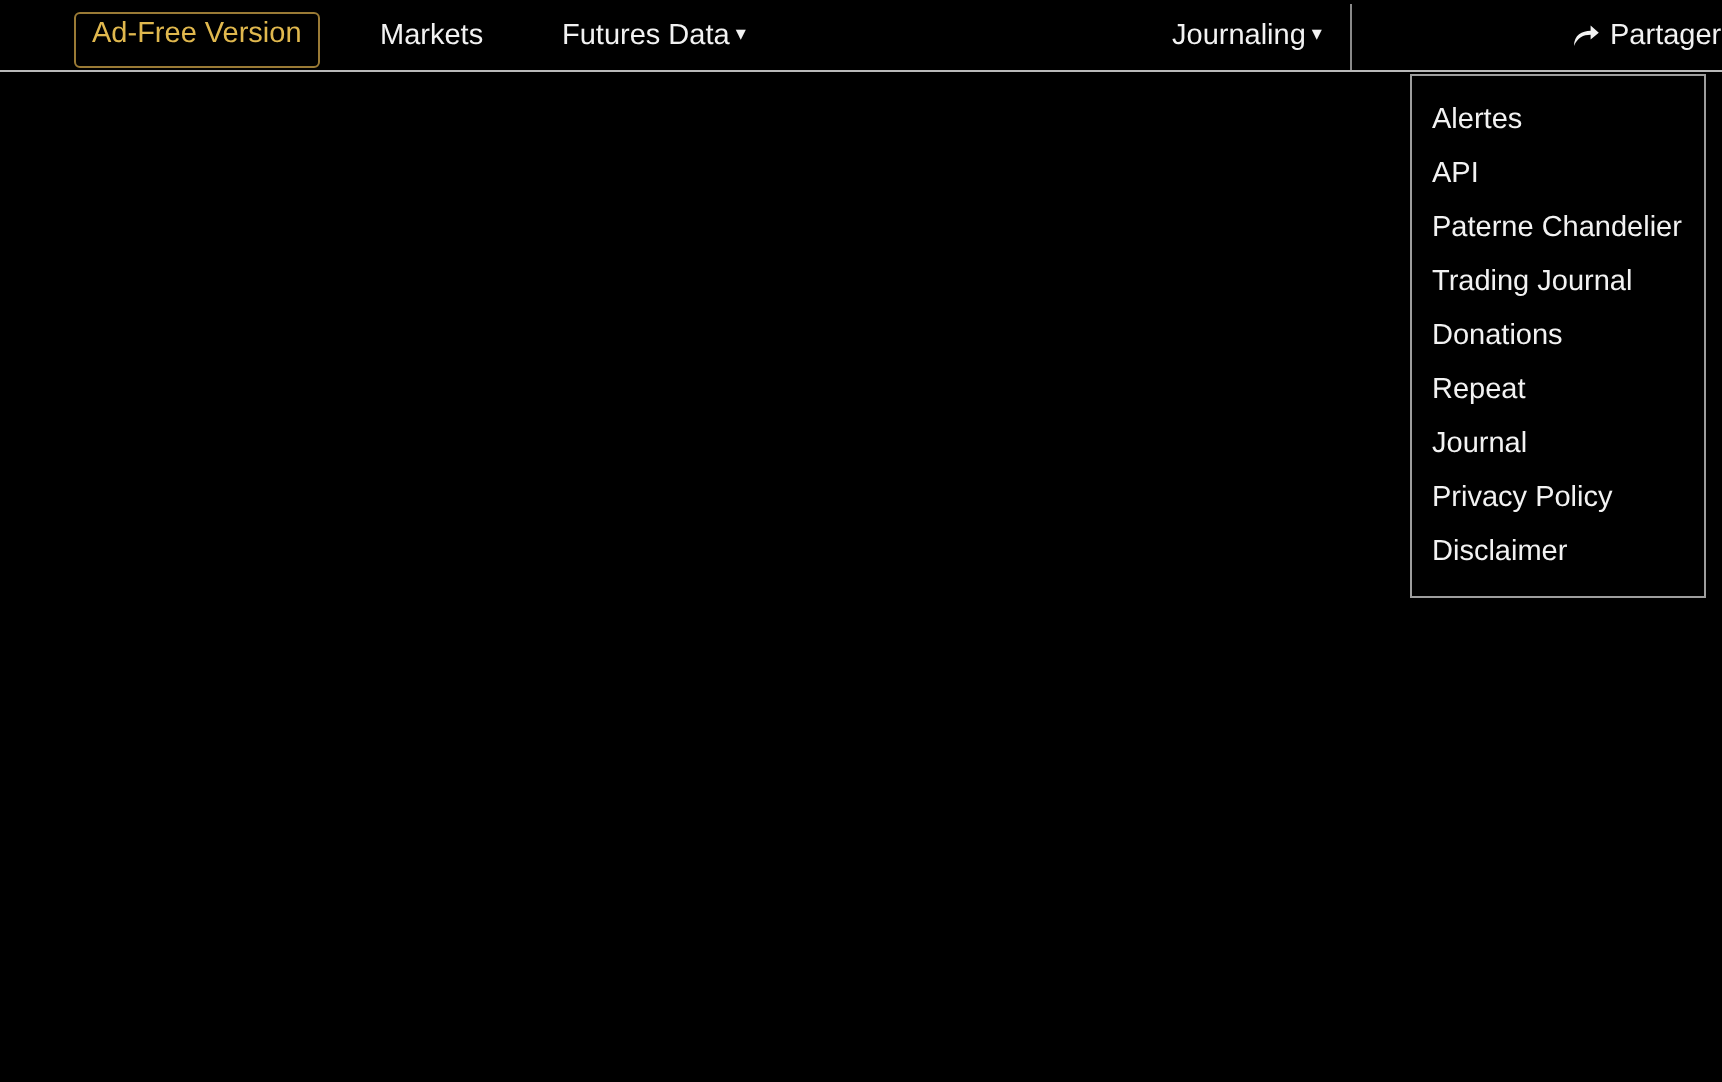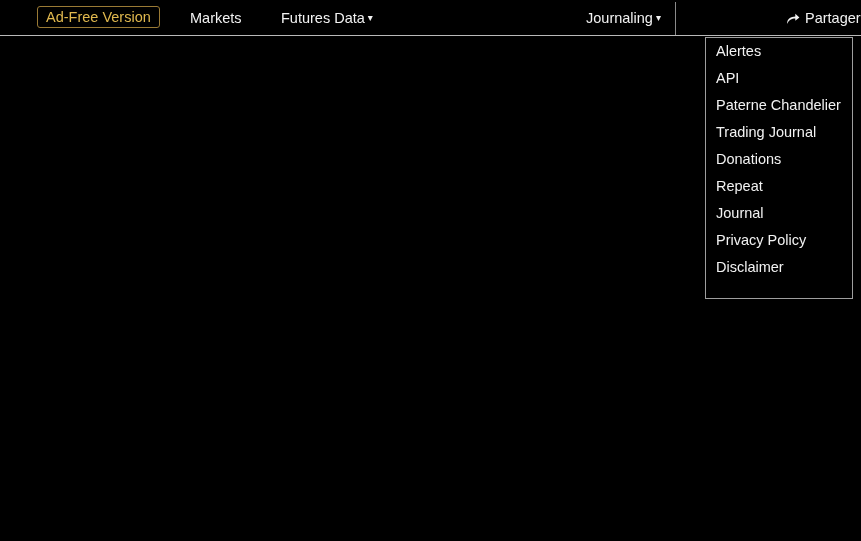--- a/index.html
+++ b/index.html
@@ -16,21 +16,21 @@
   
   .navbar {
     position: absolute; top: 0; left: 0;
     width: 861px; height: 36px;
     background: #000000;
     border-bottom: 1px solid #b9b9b9;
     display: flex; align-items: center;
   }
   .adfree {
     position: absolute; left: 37px; top: 6px;
-    height: 22px; padding: 1px 8px 3px 8px;
+    height: 28px; padding: 1px 8px 3px 8px;
     border: 1px solid #9a7a35;
     border-radius: 3px;
     color: #e0b84e; font-size: 14.5px; line-height: 18px;
     white-space: nowrap; background: transparent;
     cursor: pointer;
   }
   .navitem {
     position: absolute; top: 8px;
     font-size: 14.5px; color: #f2f2f2;
     white-space: nowrap; cursor: pointer;
@@ -47,20 +47,21 @@
     position: relative; top: 2px;
   }
 
   
   .dropdown {
     position: absolute; left: 705px; top: 37px;
     width: 148px; height: 262px;
     background: #000000;
     border: 1px solid #9e9e9e;
     z-index: 40;
+    padding-top: 9px;
   }
   .dropdown-item {
     display: block;
     font-size: 14.5px; color: #f2f2f2;
     padding: 0 0 0 10px;
     height: 27px; line-height: 27px;
     white-space: nowrap; cursor: pointer;
   }
 
   

